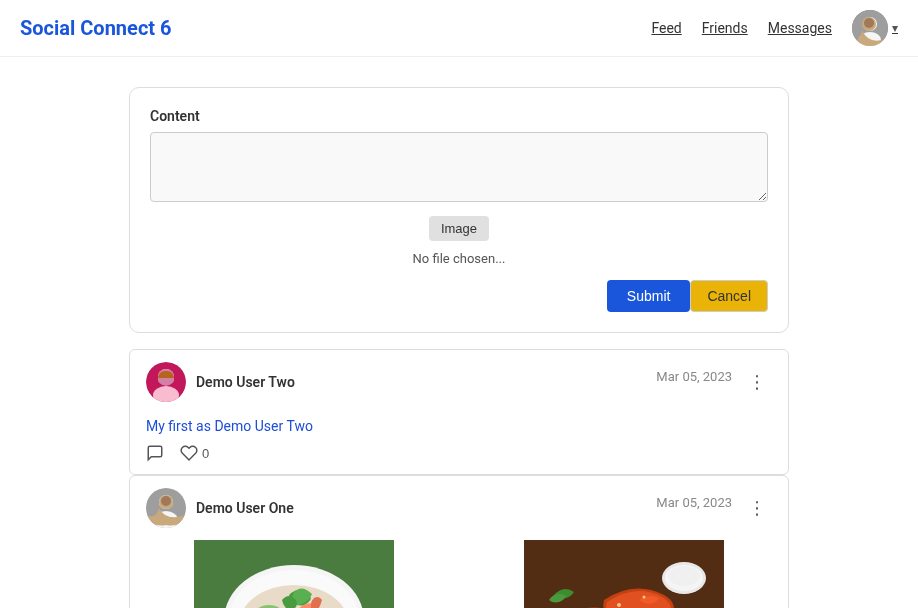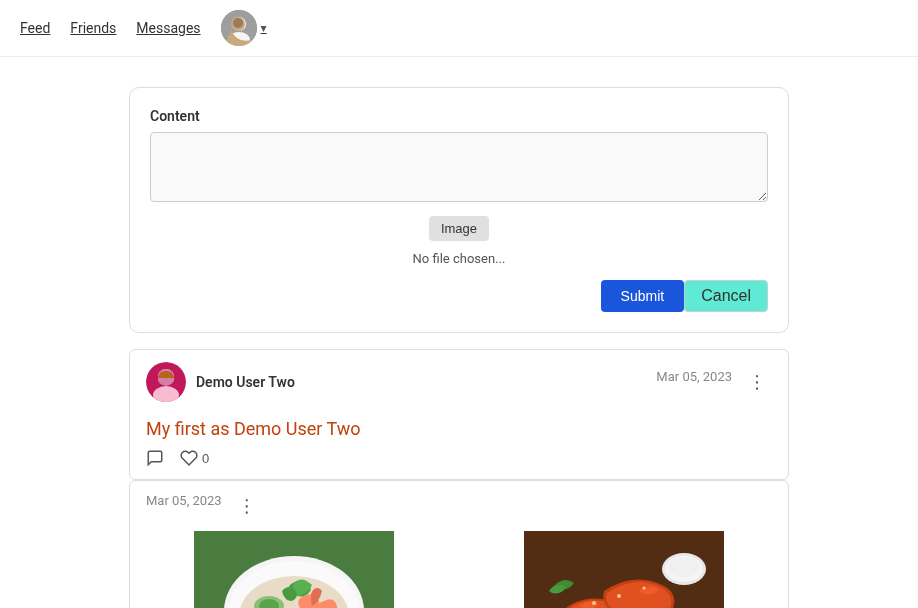--- a/index.html
+++ b/index.html
@@ -111,26 +111,26 @@
     .btn-submit {
       background: #1a56db;
       color: #fff;
       border: none;
       border-radius: 4px;
       padding: 8px 20px;
       font-size: 14px;
       cursor: pointer;
     }
     .btn-cancel {
-      background: #5eead4;
+      background: #eab308;
       color: #333;
       border: 1px solid #ccc;
       border-radius: 4px;
       padding: 5px 16px;
-      font-size: 16px;
+      font-size: 14px;
       cursor: pointer;
     }
 
     
     .post-card {
       border: 1px solid #ddd;
       border-radius: 6px;
       background: #fff;
       overflow: hidden;
     }
@@ -175,22 +175,22 @@
       border: none;
       font-size: 18px;
       cursor: pointer;
       color: #555;
       padding: 2px 6px;
     }
     .post-body {
       padding: 4px 16px 12px 16px;
     }
     .post-text {
-      font-size: 18px;
-      color: #c2410c;
+      font-size: 14px;
+      color: #1d4ed8;
       margin-bottom: 10px;
     }
     .post-actions {
       display: flex;
       align-items: center;
       gap: 16px;
     }
     .action-btn {
       display: flex;
       align-items: center;
@@ -218,20 +218,21 @@
     }
     .food-svg-wrapper svg {
       width: 100%;
       height: 100%;
     }
   </style>
 </head>
 <body>
 
 <header class="header">
+  <a class="header-logo">Social Connect 6</a>
   <nav class="header-nav">
     <a class="nav-link">Feed</a>
     <a class="nav-link">Friends</a>
     <a class="nav-link">Messages</a>
     <div class="user-avatar-wrapper">
       <div class="user-avatar">
         <svg viewBox="0 0 36 36" xmlns="http://www.w3.org/2000/svg">
           <circle cx="18" cy="18" r="18" fill="#9e9e9e"></circle>
           <circle cx="18" cy="14" r="7" fill="#f5f5f5"></circle>
           <ellipse cx="18" cy="30" rx="11" ry="8" fill="#f5f5f5"></ellipse>
@@ -293,20 +294,33 @@
             <path d="M20.84 4.61a5.5 5.5 0 0 0-7.78 0L12 5.67l-1.06-1.06a5.5 5.5 0 0 0-7.78 7.78l1.06 1.06L12 21.23l7.78-7.78 1.06-1.06a5.5 5.5 0 0 0 0-7.78z"></path>
           </svg>
           <span>0</span>
         </button>
       </div>
     </div>
   </div>
 
   <div class="post-card">
     <div class="post-header">
+      <div class="post-user-info">
+        <div class="post-avatar">
+          <svg viewBox="0 0 40 40" xmlns="http://www.w3.org/2000/svg">
+            <circle cx="20" cy="20" r="20" fill="#9e9e9e"></circle>
+            <circle cx="20" cy="14" r="7" fill="#f5f5f5"></circle>
+            <ellipse cx="20" cy="32" rx="12" ry="9" fill="#f5f5f5"></ellipse>
+            <circle cx="20" cy="14" r="7" fill="#c9a87c"></circle>
+            <circle cx="20" cy="13" r="5" fill="#a0785a"></circle>
+            <path d="M13 20 Q20 34 40 27 Q33 40 20 37 Q7 40 0 27 Q10 32 13 20Z" fill="#c9a87c"></path>
+          </svg>
+        </div>
+        <span class="post-username">Demo User One</span>
+      </div>
       <div class="post-meta-right">
         <span class="post-date">Mar 05, 2023</span>
         <button class="post-more-btn">⋮</button>
       </div>
     </div>
 
     <div class="post-images">
 
       <div class="food-svg-wrapper">
         <svg viewBox="0 0 200 140" xmlns="http://www.w3.org/2000/svg">

